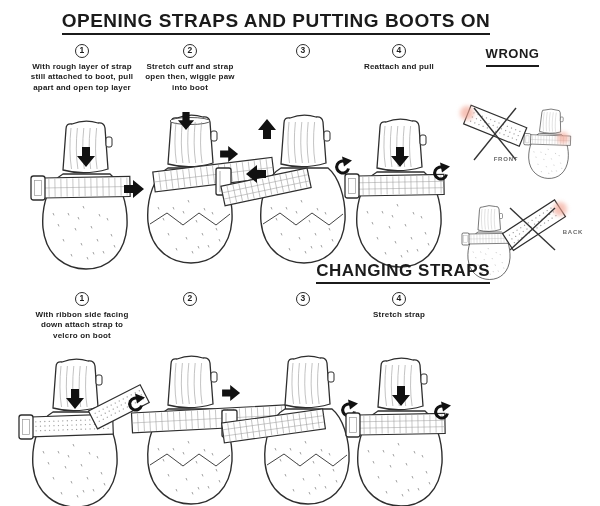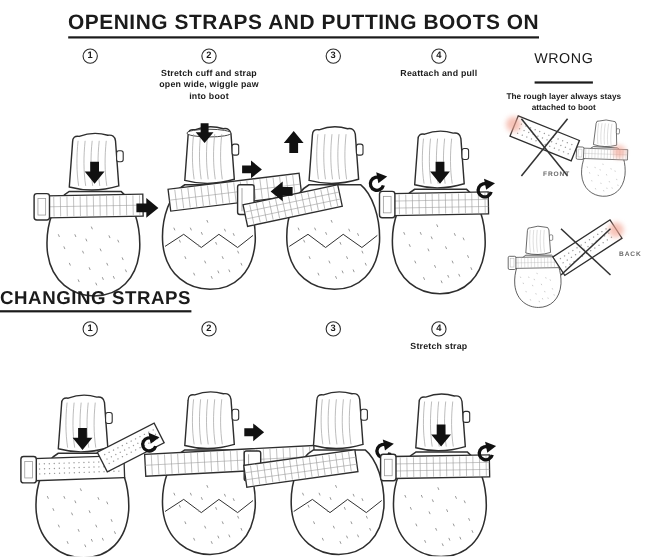--- a/index.html
+++ b/index.html
@@ -9,36 +9,36 @@
     font-family:"Liberation Sans", sans-serif; color:#1b1b1b; overflow:hidden;
   }
   .main-title {
     position:absolute; top:10px; left:0; width:484px; text-align:center;margin-left:34px;
   }
   .main-title span, .sub-title span {
     display:inline-block; font-weight:bold; letter-spacing:.5px;
     border-bottom:2.5px solid #1b1b1b; padding-bottom:1px;
   }
   .main-title span { font-size:19px; }
-  .sub-title { position:absolute; top:261px; left:0; width:490px; text-align:left; }
+  .sub-title { position:absolute; top:261px; left:0; width:490px; text-align:right; }
   .sub-title span { font-size:17px; border-bottom-width:2px; }
   .step {
     position:absolute; text-align:center; font-size:8px; font-weight:bold;
     line-height:1.3; letter-spacing:.2px;
   }
   .step .num {
     display:inline-flex; align-items:center; justify-content:center;
     width:14px; height:14px; border:1.2px solid #2c2c2c; border-radius:50%;
     font-size:8.5px; font-weight:bold; margin-bottom:4px;
   }
   .step .txt { display:block; }
   .wrong-panel { position:absolute; left:455px; top:44px; width:115px; text-align:center; }
   .wrong-panel .wtitle {
-    display:inline-block; font-size:13px; font-weight:normal; letter-spacing:.5px;
-    border-bottom:2px solid #1b1b1b; padding-bottom:14px; margin-bottom:7px;
+    display:inline-block; font-size:13px; font-weight:bold; letter-spacing:.5px;
+    border-bottom:2px solid #1b1b1b; padding-bottom:4px; margin-bottom:7px;
   }
   .wrong-panel .wtext { font-size:7.5px; font-weight:bold; line-height:1.35; }
   .illus { position:absolute; }
   .illus svg { overflow:visible; display:block; }
   .side-label {
     position:absolute; font-size:6px; color:#6a6a6a; letter-spacing:.8px;
     font-weight:bold; text-align:center; width:40px;
   }
 </style>
 </head>
@@ -53,36 +53,36 @@
         </filter>
       </defs>
   </svg>
 
   <div class="main-title">
     <span>OPENING STRAPS AND PUTTING BOOTS ON</span>
   </div>
 
   <div class="step" style="left:30px; top:44px; width:104px;">
     <span class="num">1</span>
+    <span class="txt">With rough layer of strap still attached to boot, pull apart and open top layer</span>
   </div>
   <div class="step" style="left:138px; top:44px; width:104px;">
     <span class="num">2</span>
-    <span class="txt">Stretch cuff and strap open wide, wiggle paw into boot</span>
+    <span class="txt">Stretch cuff and strap open then, wiggle paw into boot</span>
   </div>
   <div class="step" style="left:250px; top:44px; width:106px;">
     <span class="num">3</span>
   </div>
   <div class="step" style="left:347px; top:44px; width:104px;">
     <span class="num">4</span>
     <span class="txt">Reattach and pull</span>
   </div>
 
   <div class="wrong-panel">
     <span class="wtitle">WRONG</span>
-    <div class="wtext">The rough layer always stays attached to boot</div>
   </div>
 
   <div class="illus" style="left:23px; top:118px;">
       <svg width="130" height="152" viewBox="0 0 130 152">
         <g>
   <path d="M43,11 Q43,5 49,6 Q62,1 75,5 Q81,4 82,10 L85,51 Q62,58 40,52 Z" fill="#fff" stroke="#2e2e2e" stroke-width="1.3"></path>
 
   <path d="M48,10 C46.5,24 46.5,38 48.5,51" fill="none" stroke="#9a9a9a" stroke-width="0.6"></path>
           <path d="M54.4,10 C52.9,24 52.9,38 54.9,51" fill="none" stroke="#9a9a9a" stroke-width="0.6"></path>
           <path d="M60.8,10 C59.3,24 59.3,38 61.3,51" fill="none" stroke="#9a9a9a" stroke-width="0.6"></path>
@@ -554,20 +554,21 @@
     </div>
   <div class="side-label" style="left:486px; top:156px;">FRONT</div>
   <div class="side-label" style="left:553px; top:229px;">BACK</div>
 
   <div class="sub-title">
     <span>CHANGING STRAPS</span>
   </div>
 
   <div class="step" style="left:30px; top:292px; width:104px;">
     <span class="num">1</span>
+    <span class="txt">With ribbon side facing down attach strap to velcro on boot</span>
   </div>
   <div class="step" style="left:138px; top:292px; width:104px;">
     <span class="num">2</span>
   </div>
   <div class="step" style="left:250px; top:292px; width:106px;">
     <span class="num">3</span>
   </div>
   <div class="step" style="left:347px; top:292px; width:104px;">
     <span class="num">4</span>
     <span class="txt">Stretch strap</span>

